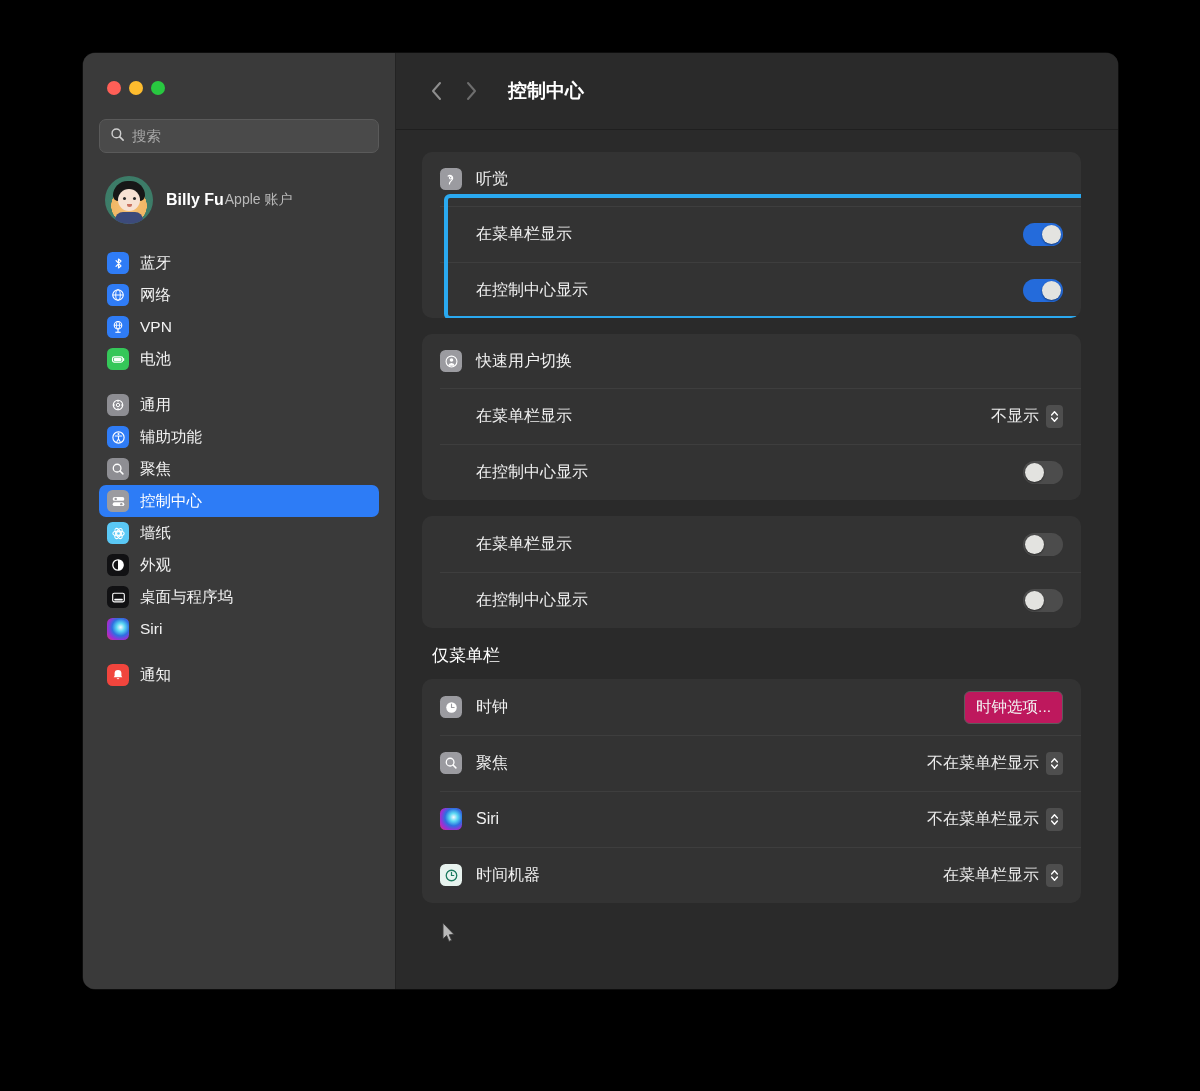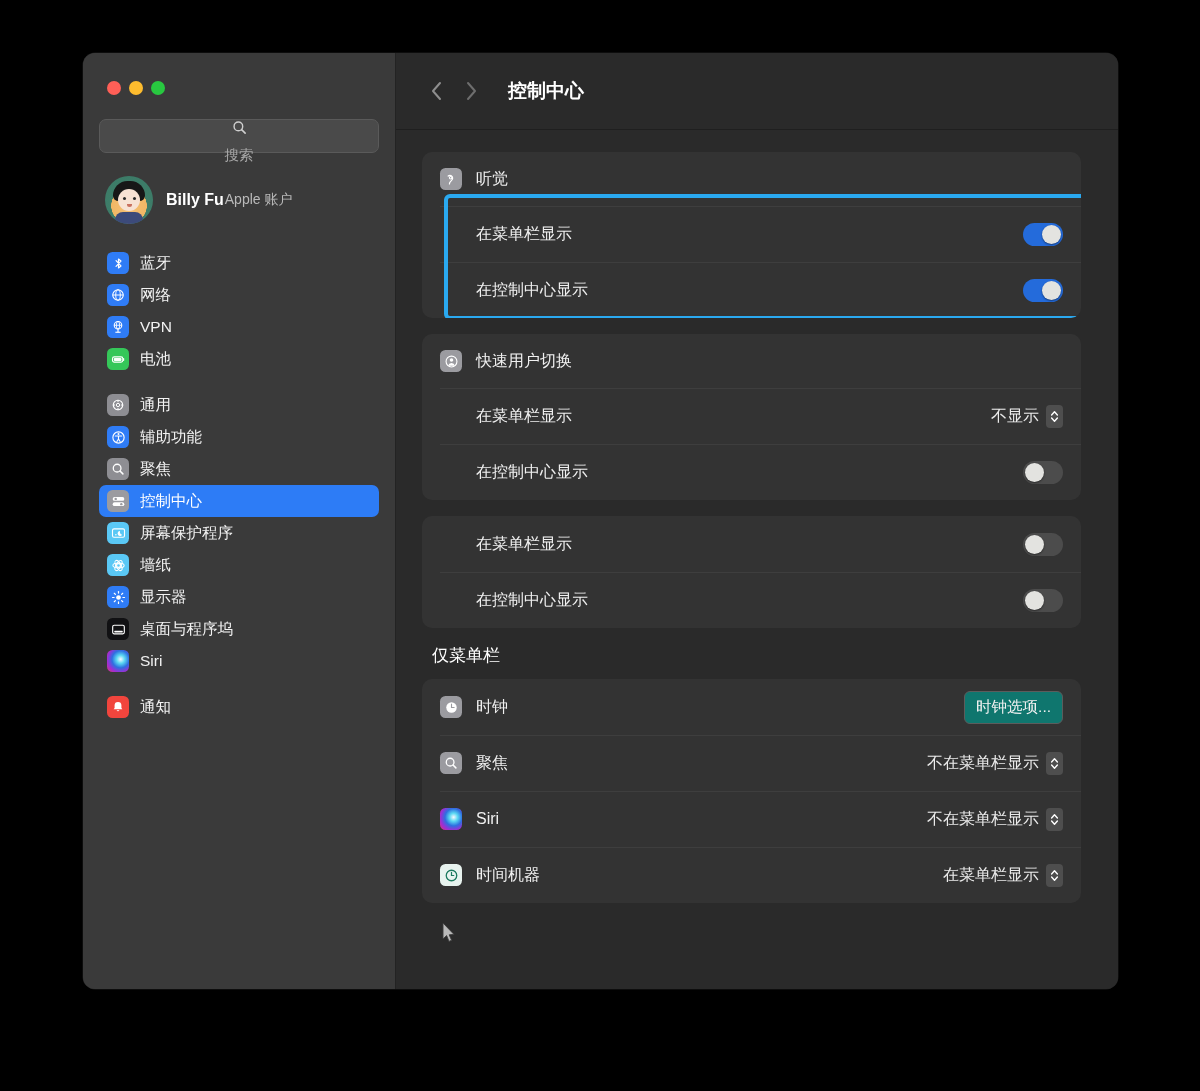--- a/index.html
+++ b/index.html
@@ -45,21 +45,20 @@
 
   .search-box {
     height: 34px;
     background: #4a4a4a;
     border: 0.5px solid #5a5a5a;
     border-radius: 7px;
     display: flex; align-items: center;
     padding: 0 10px;
     gap: 7px;
     margin-bottom: 18px;
-    flex-direction: column;
   }
   .search-box .ph {
     color: #a8a8a8;
     font-size: 14.5px;
   }
 
   .account {
     display: flex; align-items: center;
     gap: 13px;
     padding: 5px 6px 5px 6px;
@@ -208,21 +207,21 @@
   .chev-box {
     width: 17px; height: 23px; border-radius: 4px;
     background: #4e4e4e;
     display: flex; flex-direction: column;
     align-items: center; justify-content: center; gap: 2px;
     flex: none;
   }
   .chev-box svg { display:block; }
 
   .pushbtn {
-    background: #0f766e;
+    background: #be185d;
     border: 0.5px solid #5c5c5c;
     border-radius: 6px;
     color: #f2f2f2;
     font-size: 15.5px;
     padding: 5px 11px;
     white-space: nowrap;
   }
 
   .section-title {
     color: #ffffff;
@@ -358,57 +357,38 @@
               <circle cx="5" cy="5.2" r="1.3" fill="#9b9ba0"></circle>
               <rect x="1.8" y="8.8" width="12.4" height="4" rx="2" fill="#fff"></rect>
               <circle cx="11" cy="10.8" r="1.3" fill="#9b9ba0"></circle>
             </svg>
         </span>
         <span class="nav-label">控制中心</span>
       </div>
       <div class="nav-item">
         <span class="ico" style="background:#5ac8f5;">
           <svg width="15" height="15" viewBox="0 0 16 16">
-              <rect x="1.6" y="3" width="12.8" height="9" rx="1.6" fill="none" stroke="#fff" stroke-width="1.2"></rect>
-              <path d="M9.6 5.4a2.6 2.6 0 1 0 2.3 3.9 3.2 3.2 0 0 1-2.3-3.9z" fill="#fff"></path>
-              <circle cx="5.2" cy="9.4" r="0.8" fill="#fff"></circle>
-            </svg>
-        </span>
-        <span class="nav-label">屏幕保护程序</span>
-      </div>
-      <div class="nav-item">
-        <span class="ico" style="background:#5ac8f5;">
-          <svg width="15" height="15" viewBox="0 0 16 16">
               <g fill="none" stroke="#fff" stroke-width="1.1">
                 <circle cx="8" cy="8" r="2"></circle>
                 <ellipse cx="8" cy="8" rx="6" ry="2.6"></ellipse>
                 <ellipse cx="8" cy="8" rx="6" ry="2.6" transform="rotate(60 8 8)"></ellipse>
                 <ellipse cx="8" cy="8" rx="6" ry="2.6" transform="rotate(120 8 8)"></ellipse>
               </g>
             </svg>
         </span>
         <span class="nav-label">墙纸</span>
       </div>
       <div class="nav-item">
-        <span class="ico" style="background:#2f7cf6;">
-          <svg width="15" height="15" viewBox="0 0 16 16">
-              <circle cx="8" cy="8" r="2.5" fill="#fff"></circle>
-              <g stroke="#fff" stroke-width="1.3" stroke-linecap="round">
-                <line x1="8" y1="1.6" x2="8" y2="3.3"></line>
-                <line x1="8" y1="12.7" x2="8" y2="14.4"></line>
-                <line x1="1.6" y1="8" x2="3.3" y2="8"></line>
-                <line x1="12.7" y1="8" x2="14.4" y2="8"></line>
-                <line x1="3.5" y1="3.5" x2="4.7" y2="4.7"></line>
-                <line x1="11.3" y1="11.3" x2="12.5" y2="12.5"></line>
-                <line x1="12.5" y1="3.5" x2="11.3" y2="4.7"></line>
-                <line x1="4.7" y1="11.3" x2="3.5" y2="12.5"></line>
-              </g>
-            </svg>
-        </span>
-        <span class="nav-label">显示器</span>
+        <span class="ico" style="background:#111113;">
+          <svg width="16" height="16" viewBox="0 0 16 16">
+              <circle cx="8" cy="8" r="5.2" fill="none" stroke="#fff" stroke-width="1.3"></circle>
+              <path d="M8 2.8a5.2 5.2 0 0 1 0 10.4z" fill="#fff"></path>
+            </svg>
+        </span>
+        <span class="nav-label">外观</span>
       </div>
       <div class="nav-item">
         <span class="ico" style="background:#111113;">
           <svg width="15" height="15" viewBox="0 0 16 16">
               <rect x="1.8" y="3.4" width="12.4" height="9.2" rx="1.6" fill="none" stroke="#fff" stroke-width="1.2"></rect>
               <rect x="3.4" y="9.3" width="9.2" height="2" rx="0.8" fill="#fff"></rect>
             </svg>
         </span>
         <span class="nav-label">桌面与程序坞</span>
       </div>

